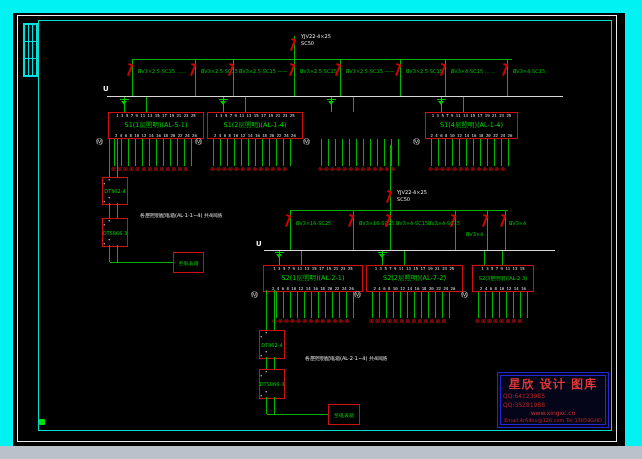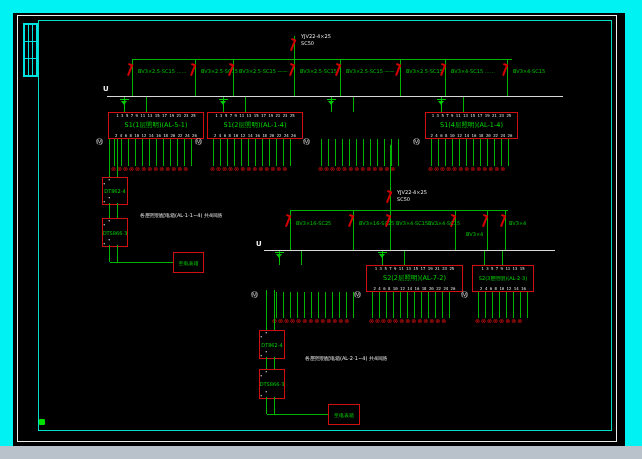--- a/index.html
+++ b/index.html
@@ -199,20 +199,25 @@
 
   <div class="abs w" style="left:279px;top:251px;width:1px;height:14px"></div>
   <div class="abs surge" style="left:279px;top:253px"></div>
   <div class="abs w" style="left:301px;top:251px;width:1px;height:14px"></div>
   <div class="abs w" style="left:382px;top:251px;width:1px;height:14px"></div>
   <div class="abs surge" style="left:382px;top:253px"></div>
   <div class="abs w" style="left:404px;top:251px;width:1px;height:14px"></div>
   <div class="abs w" style="left:484px;top:251px;width:1px;height:14px"></div>
   <div class="abs w" style="left:502px;top:251px;width:1px;height:14px"></div>
 
+  <div class="abs panel" style="left:263px;top:265px;width:98px;height:25px">
+    <div class="trow">1 3 5 7 9 11 13 15 17 19 21 23 25</div>
+    <div class="pname">S2(1层照明)(AL-2-1)</div>
+    <div class="trow">2 4 6 8 10 12 14 16 18 20 22 24 26</div>
+  </div>
   <div class="abs panel" style="left:366px;top:265px;width:95px;height:25px">
     <div class="trow">1 3 5 7 9 11 13 15 17 19 21 23 25</div>
     <div class="pname">S2(2层照明)(AL-7-2)</div>
     <div class="trow">2 4 6 8 10 12 14 16 18 20 22 24 26</div>
   </div>
   <div class="abs panel" style="left:472px;top:265px;width:60px;height:25px">
     <div class="trow">1 3 5 7 9 11 13 15</div>
     <div class="pname" style="font-size:5px">S2(3层照明)(AL-2-3)</div>
     <div class="trow">2 4 6 8 10 12 14 16</div>
   </div>
@@ -241,16 +246,25 @@
     <div class="mname">DTS866-3</div>
     <div class="mdots">∙ ∙</div>
   </div>
   <div class="abs vv" style="left:266px;top:397px;height:17px"></div>
   <div class="abs w" style="left:267px;top:414px;width:61px;height:1px"></div>
   <div class="abs mbox" style="left:328px;top:404px;width:30px;height:19px;justify-content:center">
     <div class="mname">至电表箱</div>
   </div>
   <div class="abs wlabel" style="left:305px;top:356px">各层照明配电箱(AL-2-1~4) 共4回路</div>
 
+  <div class="abs" id="title-block">
+    <div id="title-block-inner">
+      <div class="tb-title">星欣 设计 图库</div>
+      <div class="tb-line">QQ:64123985</div>
+      <div class="tb-line">QQ:35281988</div>
+      <div class="tb-line-web">www.xingxc.cn</div>
+      <div class="tb-line-mail">Email:4r64nu@126.com Tel:13859GHD</div>
+    </div>
+  </div>
 
   <div class="abs" id="statusbar"></div>
 
 </div>
 
 </body></html>

